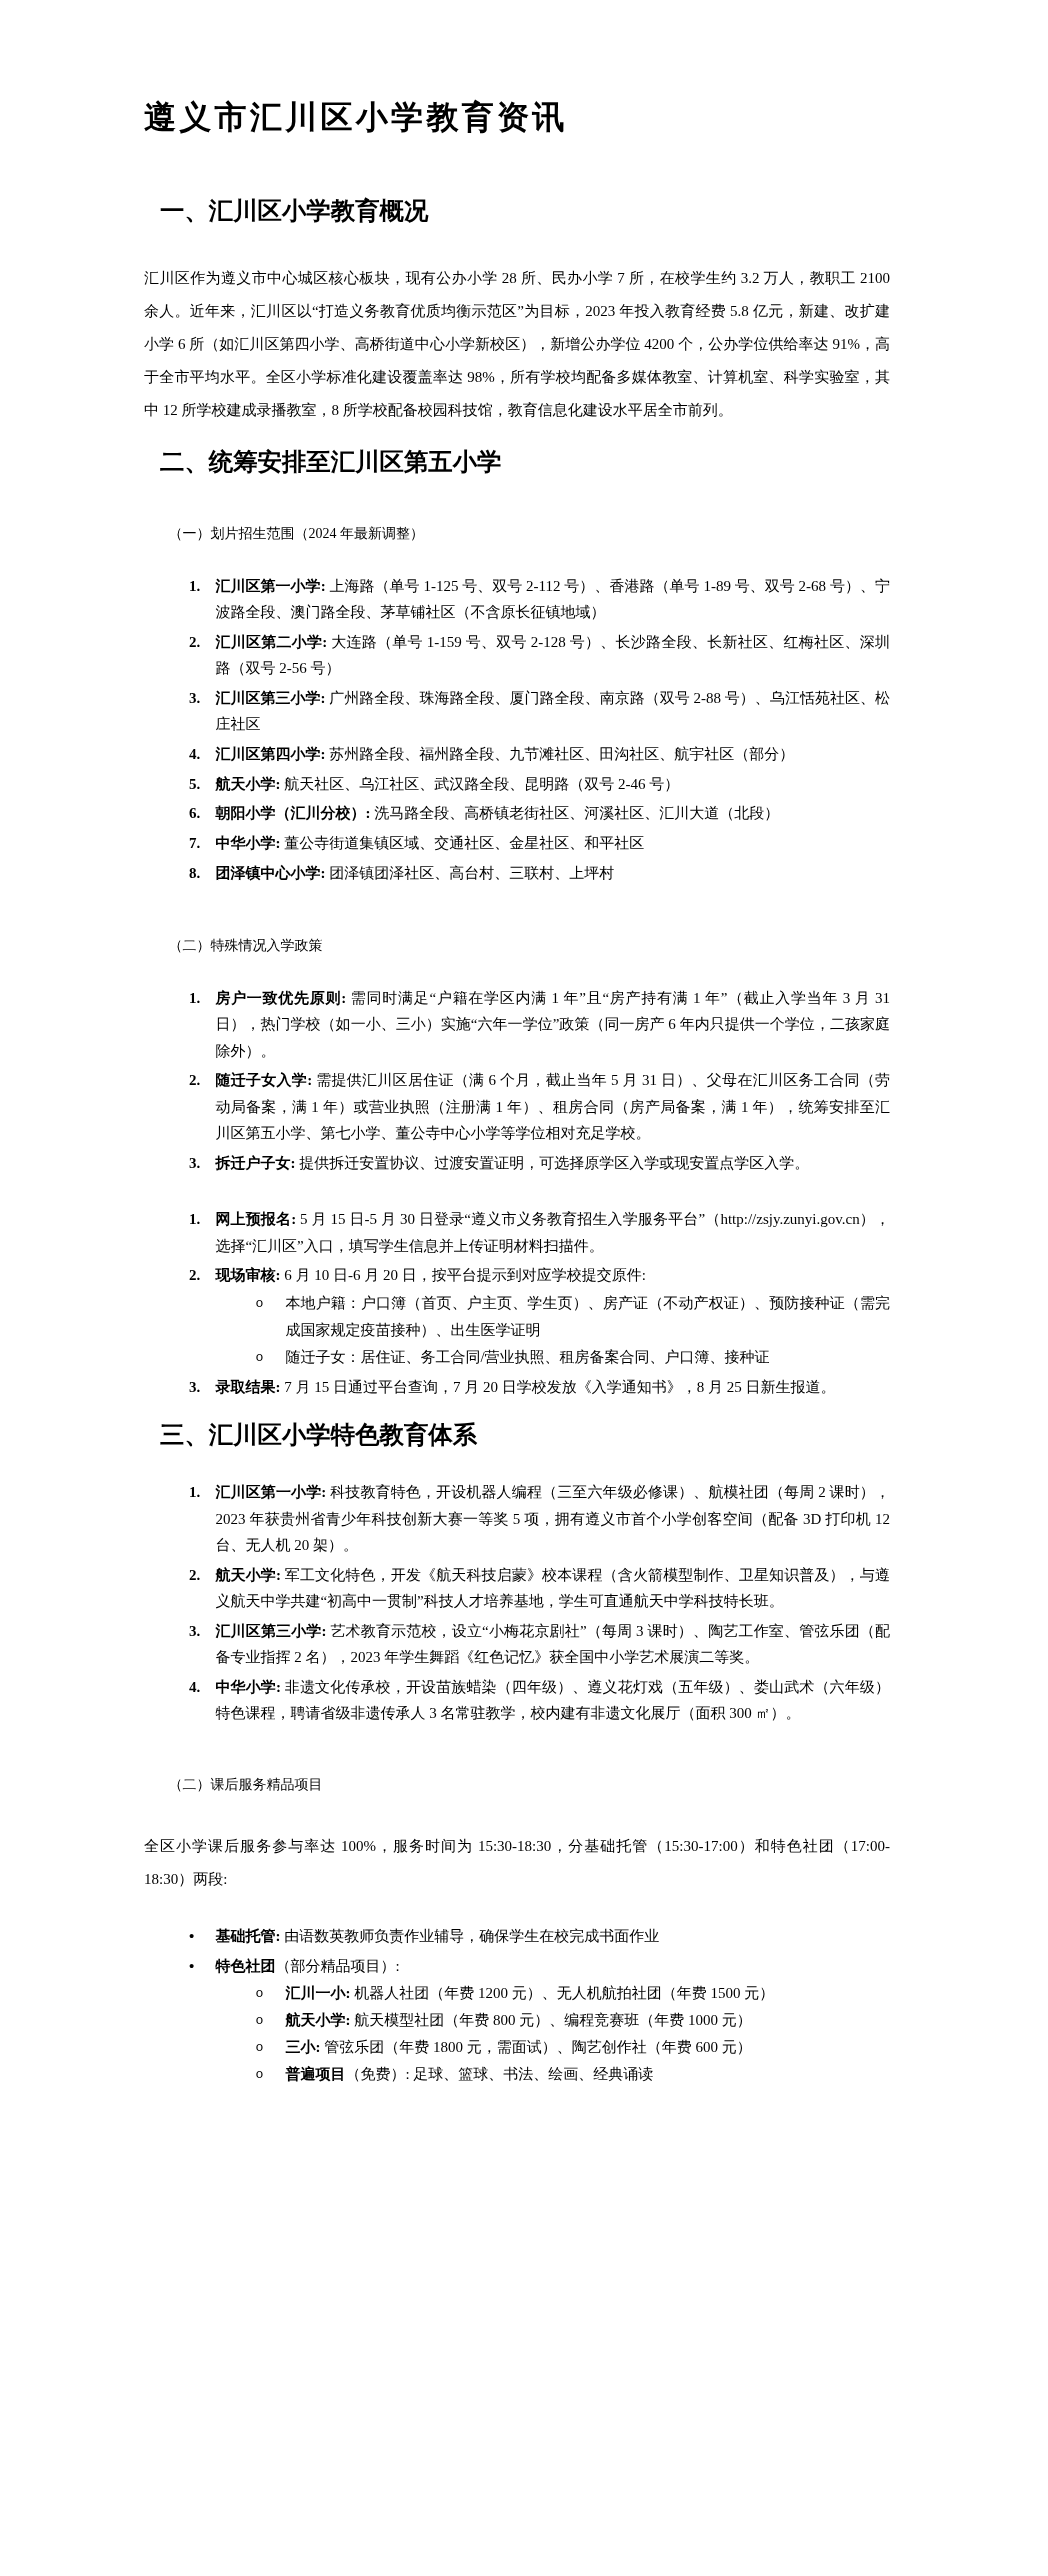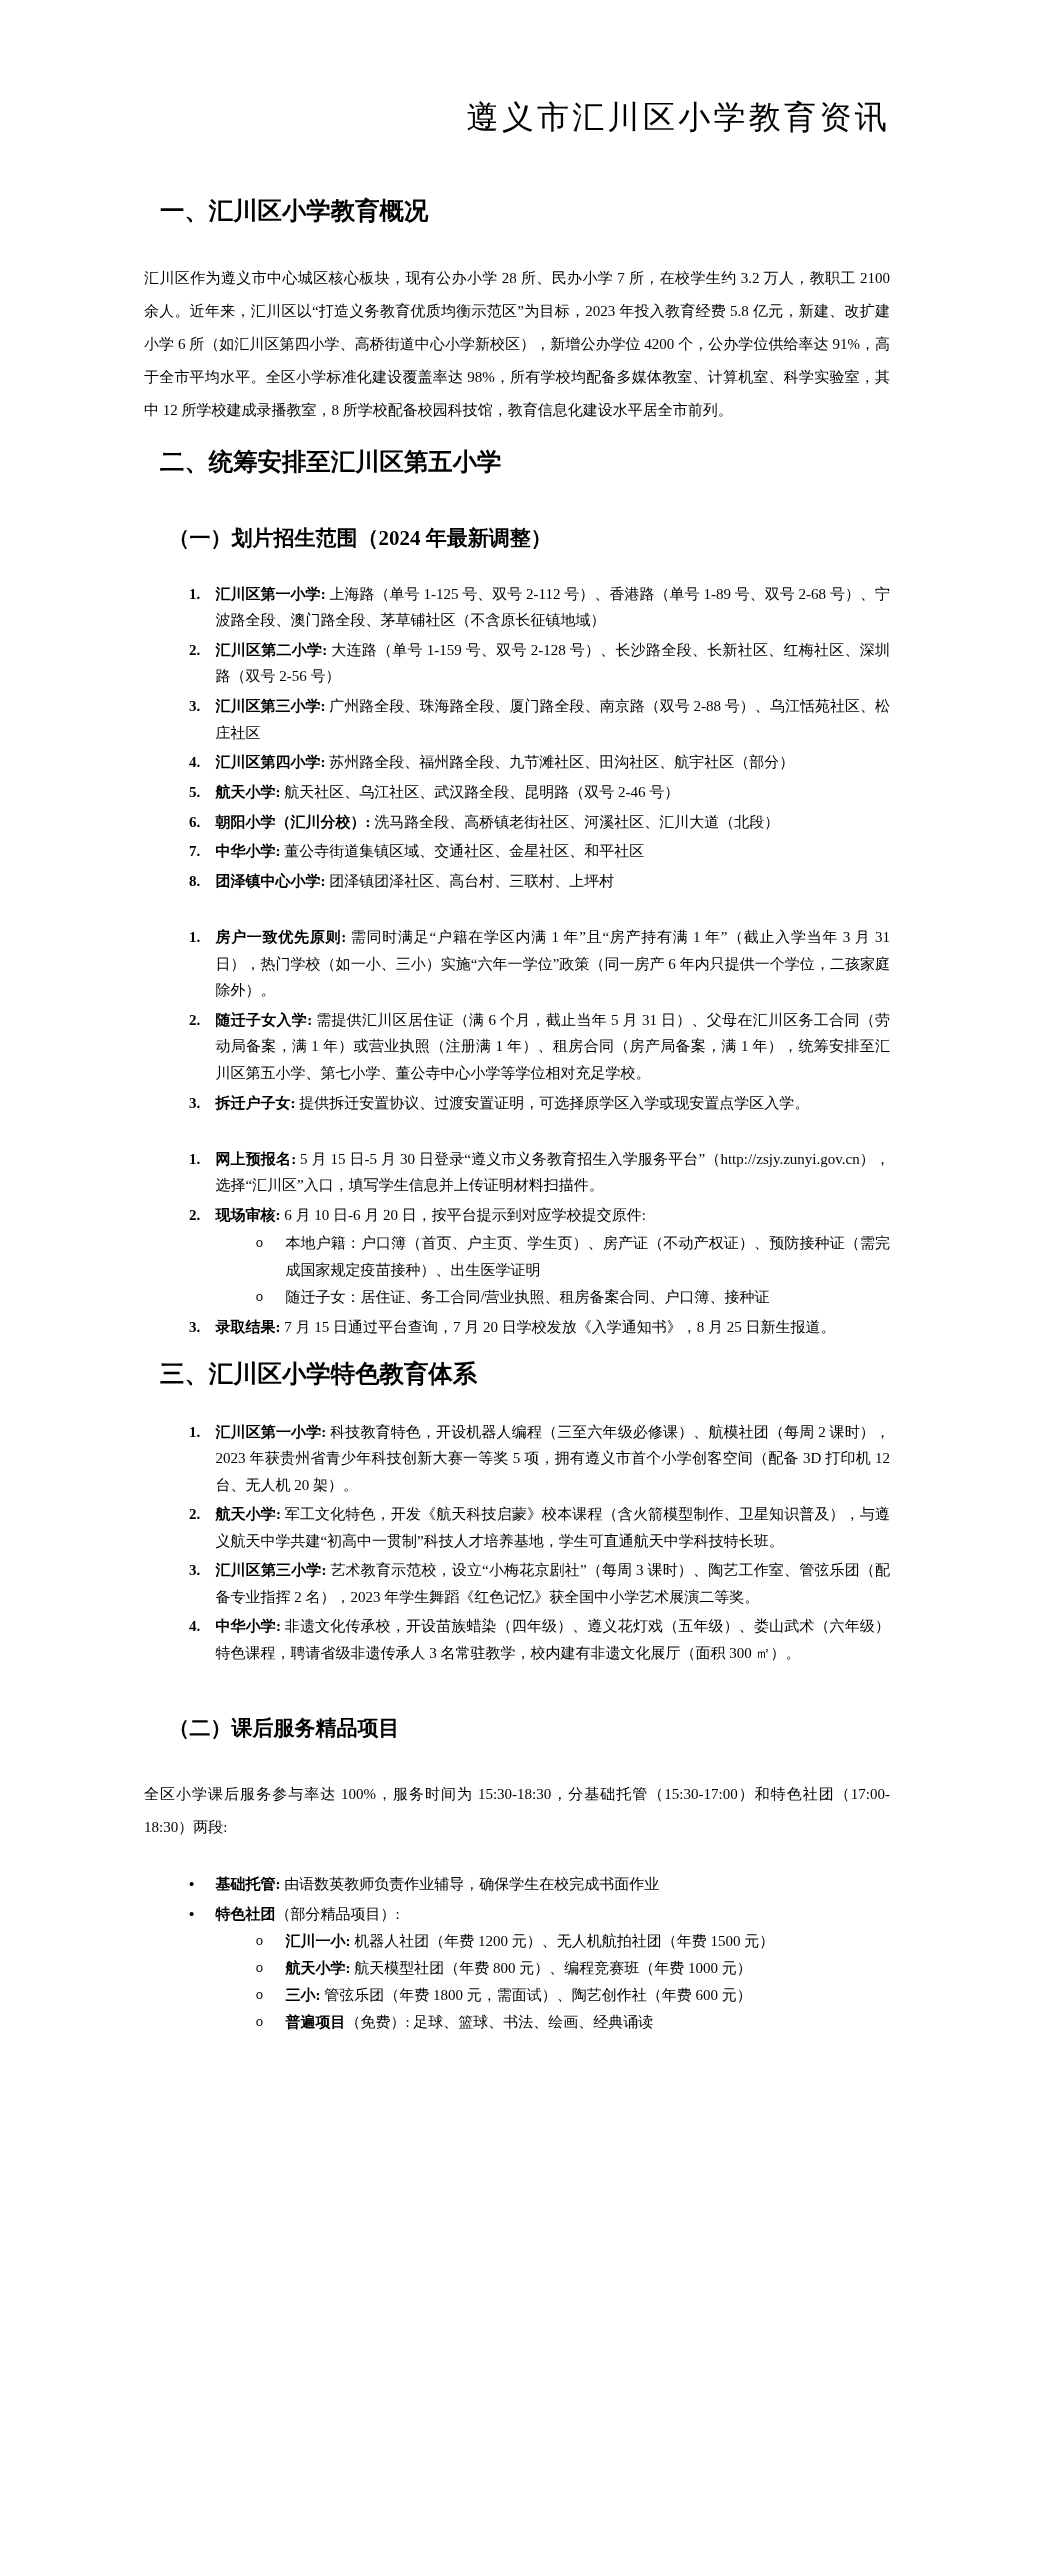--- a/index.html
+++ b/index.html
@@ -6,34 +6,34 @@
   body {
     width:1048px; height:2576px; overflow:hidden;
     color:#000;
     font-family:"Liberation Serif","DejaVu Serif",serif;
     font-size:15px;
   }
   .page { box-sizing:border-box; width:1048px; height:2576px; padding:0 158px 0 144px; }
 
   .doc-title {
     margin:96px 0 0 0;
-    text-align:right;
-    font-size:32px; font-weight:normal;
+    text-align:left;
+    font-size:32px; font-weight:bold;
     letter-spacing:3.3px;
     line-height:1.35;
   }
   .h1 {
     font-family:"Liberation Sans","DejaVu Sans",sans-serif;
     font-weight:800; font-size:24.4px; line-height:1.2;
     margin:19px 0 0 16px;
   }
   #h1-overview { margin-top:57px; }
   #h1-policy   { margin-top:20px; }
   .h2 {
-    font-weight:bold; font-size:21px; line-height:1.2;
+    font-weight:normal; font-size:14px; line-height:1.2;
     margin:49px 0 0 24.4px;
   }
   #h2-special    { margin-top:52px; }
   #h2-process    { margin-top:34px; }
   #h2-courses    { margin-top:55px; }
   #h2-afterschool{ margin-top:50px; }
 
   .para {
     margin:37px 0 0 0;
     line-height:33px;
@@ -100,20 +100,21 @@
     <div class="li">
       <span class="num">7.</span>
       <div class="libody"><span class="lbl">中华小学: </span><span>董公寺街道集镇区域、交通社区、金星社区、和平社区</span></div>
     </div>
     <div class="li">
       <span class="num">8.</span>
       <div class="libody"><span class="lbl">团泽镇中心小学: </span><span>团泽镇团泽社区、高台村、三联村、上坪村</span></div>
     </div>
   </div>
 
+  <div class="h2" id="h2-special">（二）特殊情况入学政策</div>
   <div class="olist">
     <div class="li">
       <span class="num">1.</span>
       <div class="libody"><span class="lbl">房户一致优先原则: </span><span>需同时满足“户籍在学区内满 1 年”且“房产持有满 1 年”（截止入学当年 3 月 31 日），热门学校（如一小、三小）实施“六年一学位”政策（同一房产 6 年内只提供一个学位，二孩家庭除外）。</span></div>
     </div>
     <div class="li">
       <span class="num">2.</span>
       <div class="libody"><span class="lbl">随迁子女入学: </span><span>需提供汇川区居住证（满 6 个月，截止当年 5 月 31 日）、父母在汇川区务工合同（劳动局备案，满 1 年）或营业执照（注册满 1 年）、租房合同（房产局备案，满 1 年），统筹安排至汇川区第五小学、第七小学、董公寺中心小学等学位相对充足学校。</span></div>
     </div>
     <div class="li">

